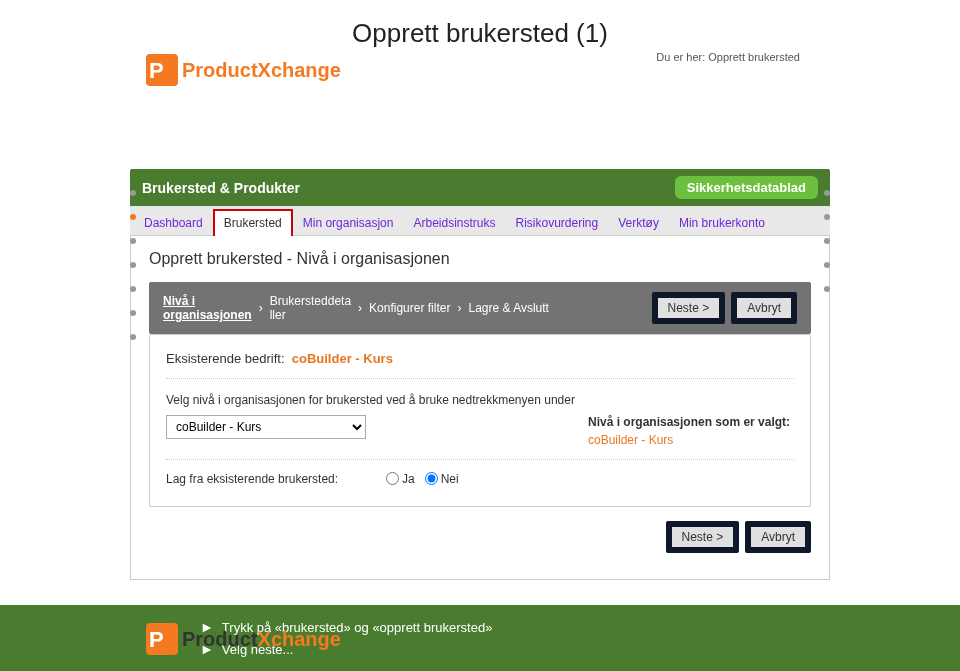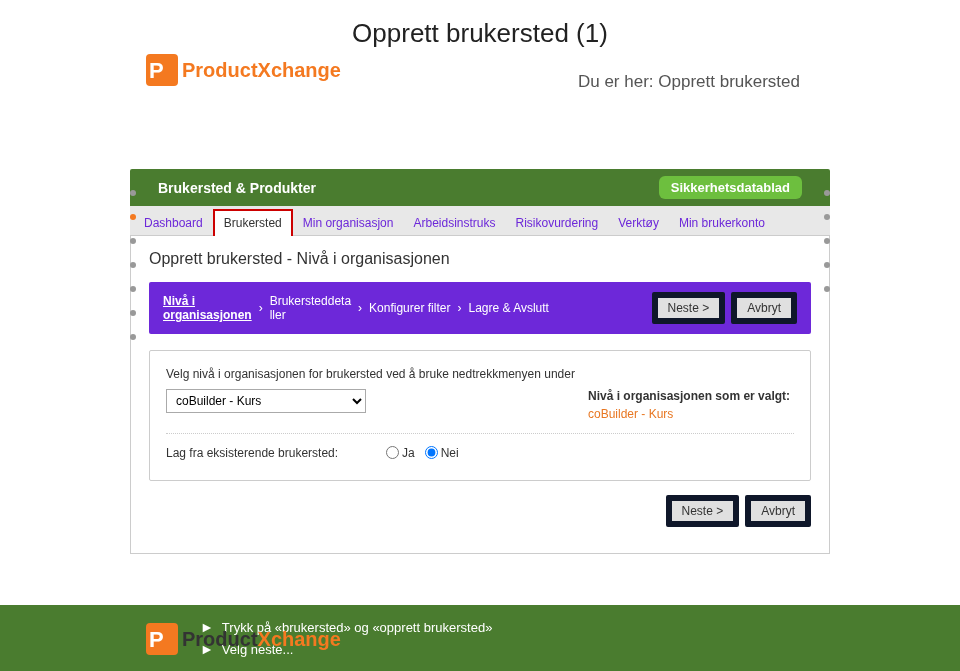--- a/index.html
+++ b/index.html
@@ -40,39 +40,39 @@
       font-weight: bold;
       color: #333;
     }
     .logo-text span {
       color: #f47920;
     }
 
     
     .breadcrumb-top {
       position: absolute;
-      top: 72px;
+      top: 51px;
       right: 160px;
-      font-size: 17px;
+      font-size: 11px;
       color: #555;
     }
 
     
     .main-wrapper {
       margin: 110px 130px 0 130px;
     }
 
     
     .green-header {
       background: #4a7c2f;
       color: #fff;
       display: flex;
       justify-content: space-between;
       align-items: center;
-      padding: 7px 28px;
+      padding: 7px 12px;
       border-radius: 2px 2px 0 0;
     }
     .green-header .section-title {
       font-size: 14px;
       font-weight: bold;
       color: #fff;
     }
     .green-header .sds-button {
       background: #6dbf3e;
       color: #fff;
@@ -122,26 +122,25 @@
 
     .content-page-title {
       font-size: 16px;
       color: #333;
       margin-bottom: 14px;
       font-weight: normal;
     }
 
     
     .progress-steps {
-      background: #6d28d9;
+      background: #737373;
       padding: 10px 14px;
       display: flex;
       align-items: center;
       justify-content: space-between;
-      margin-bottom: 16px;
       border-radius: 2px;
       gap: 8px;
     }
     .steps-left {
       display: flex;
       align-items: center;
       gap: 4px;
       font-size: 12px;
       color: #fff;
     }
@@ -382,20 +381,24 @@
         <span class="step">Lagre &amp; Avslutt</span>
       </div>
       <div class="steps-right">
         <button class="btn-next">Neste &gt;</button>
         <button class="btn-cancel">Avbryt</button>
       </div>
     </div>
 
     <div class="form-panel">
 
+      <div class="existing-company">
+        <span>Eksisterende bedrift:</span>
+        &nbsp;<span class="company-link">coBuilder - Kurs</span>
+      </div>
 
       <div class="form-description">Velg nivå i organisasjonen for brukersted ved å bruke nedtrekkmenyen under</div>
 
       <div class="form-row">
         <div class="form-control-col">
           <select class="form-select">
             <option>coBuilder - Kurs</option>
           </select>
         </div>
         <div style="width: 220px; padding-left: 14px;">

